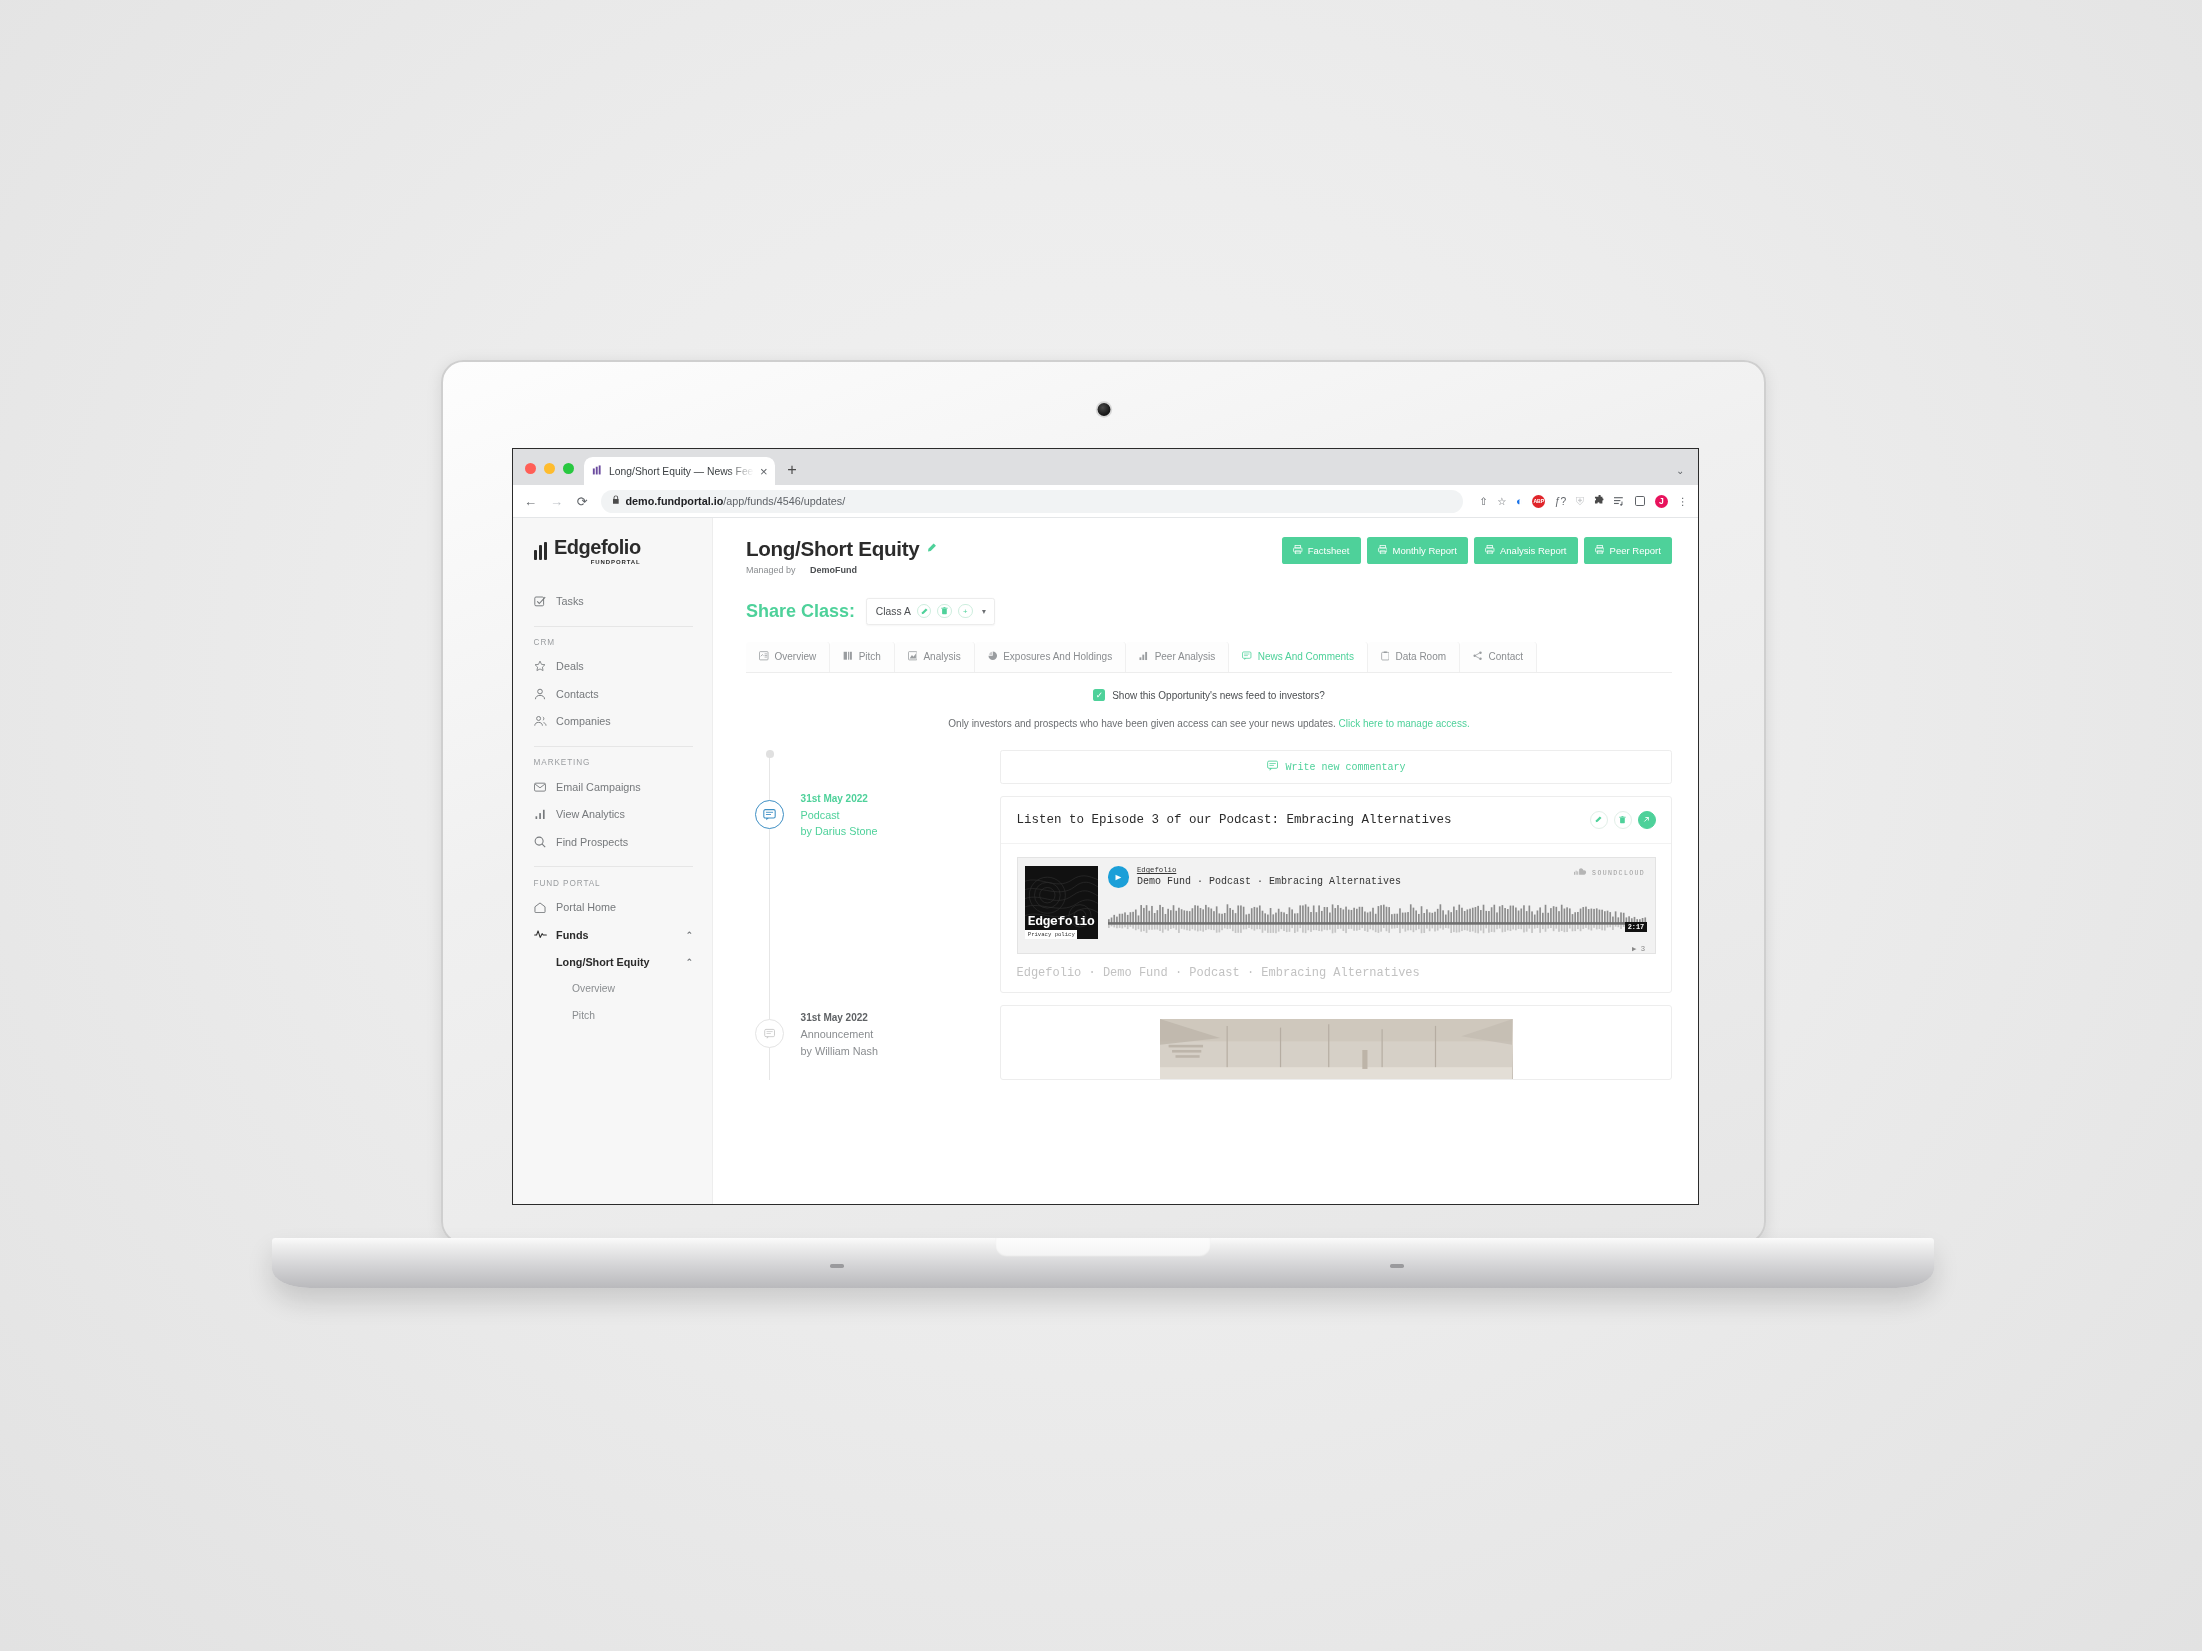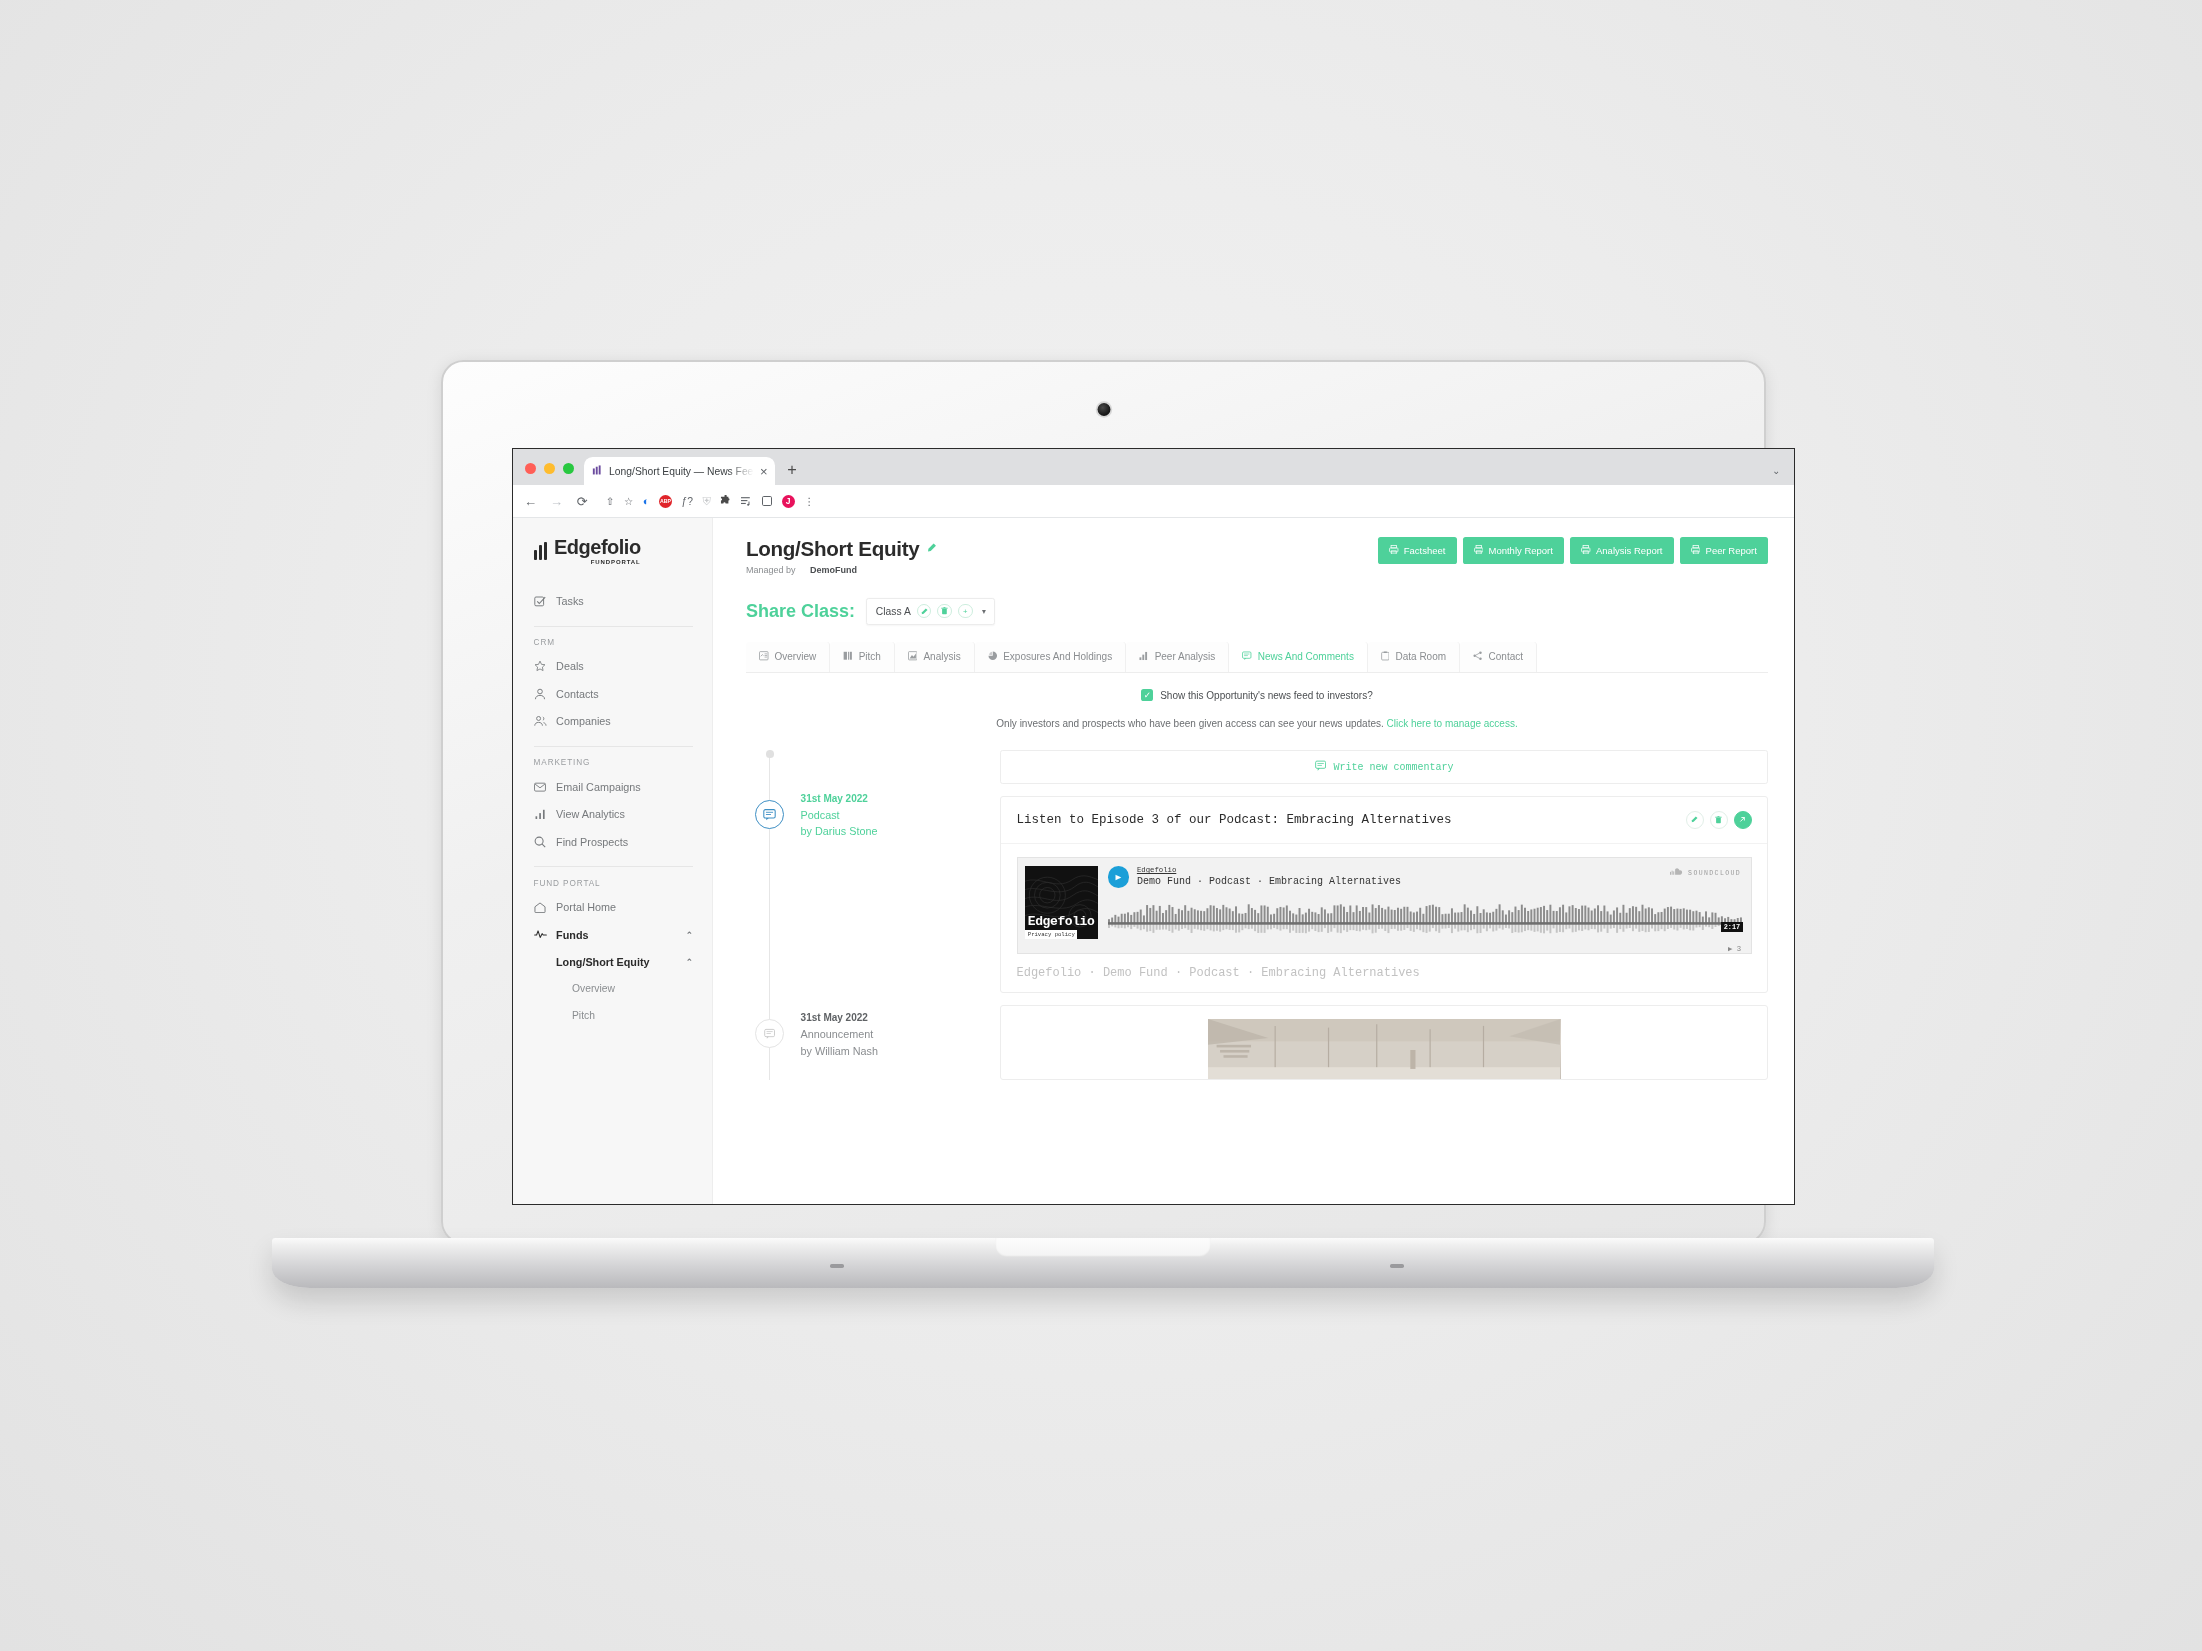--- a/index.html
+++ b/index.html
@@ -29,21 +29,21 @@
   }
   .camera {
     position: absolute; left: 50%; top: 41px;
     transform: translateX(-50%);
     width: 13px; height: 13px; border-radius: 50%;
     background: radial-gradient(circle at 40% 35%, #4a4a4a 0%, #1a1a1a 60%, #0a0a0a 100%);
     box-shadow: 0 0 0 1.7px rgba(190,190,190,.55);
   }
   .screen {
     position: absolute; left: 69px; top: 86px;
-    width: 1283px; height: 757px;
+    width: 1187px; height: 757px;
     background: #fff;
     border: 1.7px solid #2b2b2b;
     overflow: hidden;
   }
   .base {
     position: absolute; left: -169px; top: 878px;
     width: 1662px; height: 50px;
     background: linear-gradient(180deg, #fbfbfb 0%, #efefef 14%, #d4d4d6 55%, #b9b9bc 100%);
     border-radius: 3.4px 3.4px 38px 38px / 3.4px 3.4px 19px 19px;
     box-shadow: 0 13.8px 26px rgba(0,0,0,.14);
@@ -267,20 +267,28 @@
           <span class="tab-close">×</span>
         </div>
         <span class="newtab">+</span>
         <span class="chevron-right">⌄</span>
       </div>
 
       <div class="chrome-bar">
         <span class="navbtn">←</span>
         <span class="navbtn dim">→</span>
         <span class="navbtn">⟳</span>
+        <div class="omnibox">
+          <span class="lock">
+            <svg viewBox="0 0 10 12" width="7.7" height="9.5">
+                <path d="M2 5V3.4A3 3 0 0 1 8 3.4V5h.7v6.2H1.3V5H2zm1.2 0h3.6V3.4a1.8 1.8 0 0 0-3.6 0V5z" fill="#4a4a4a"></path>
+              </svg>
+          </span>
+          <span><span class="url-b">demo.fundportal.io</span><span>/app/funds/4546/updates/</span></span>
+        </div>
         <div class="ext-icons">
           <span class="ei">⇧</span>
           <span class="ei">☆</span>
           <span class="ei sync">◐</span>
           <span class="ei circ abp">ABP</span>
           <span class="ei">ƒ?</span>
           <span class="ei shield">⛨</span>
           <span class="ei">
             <svg viewBox="0 0 14 14" width="11.2" height="11.2">
                 <path d="M5.6 1.2a1.4 1.4 0 0 1 2.8 0v.9h2.1v2.1a1.4 1.4 0 0 1 0 2.8v3.5H7a1.4 1.4 0 0 0-2.8 0H1.2V7a1.4 1.4 0 0 0 0-2.8V2.1h4.4z" fill="#4a4a4a"></path>

